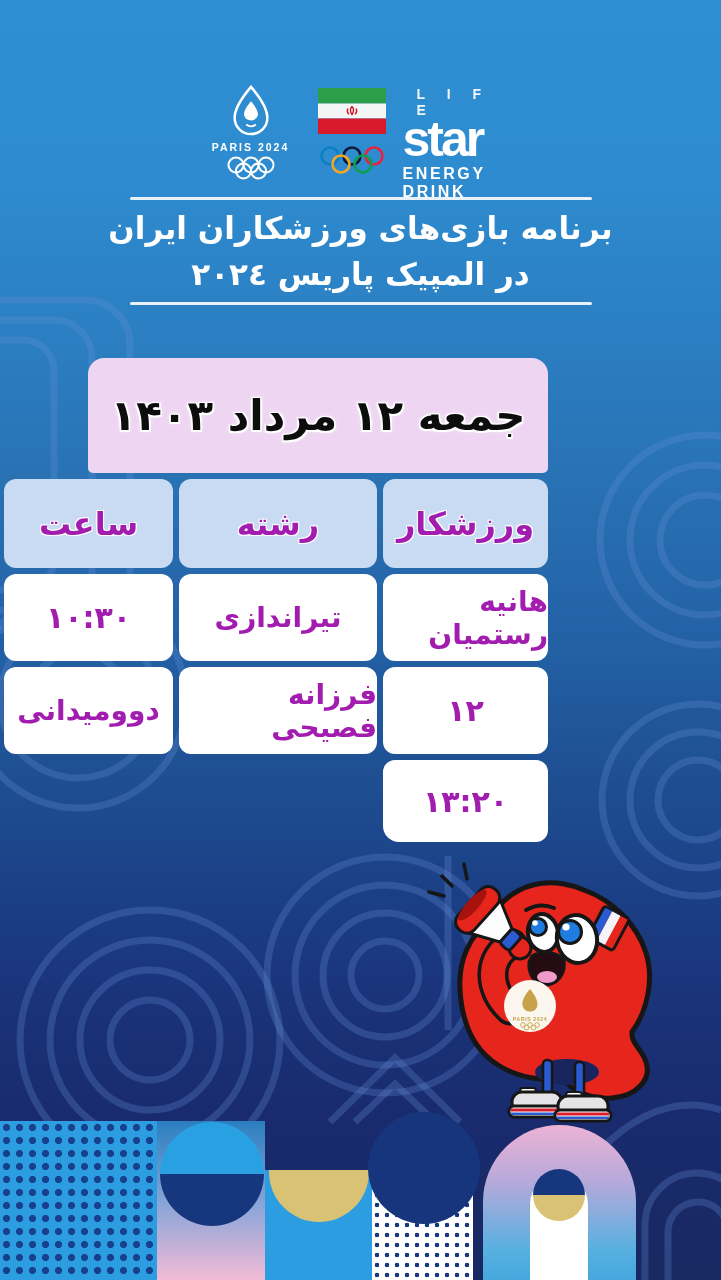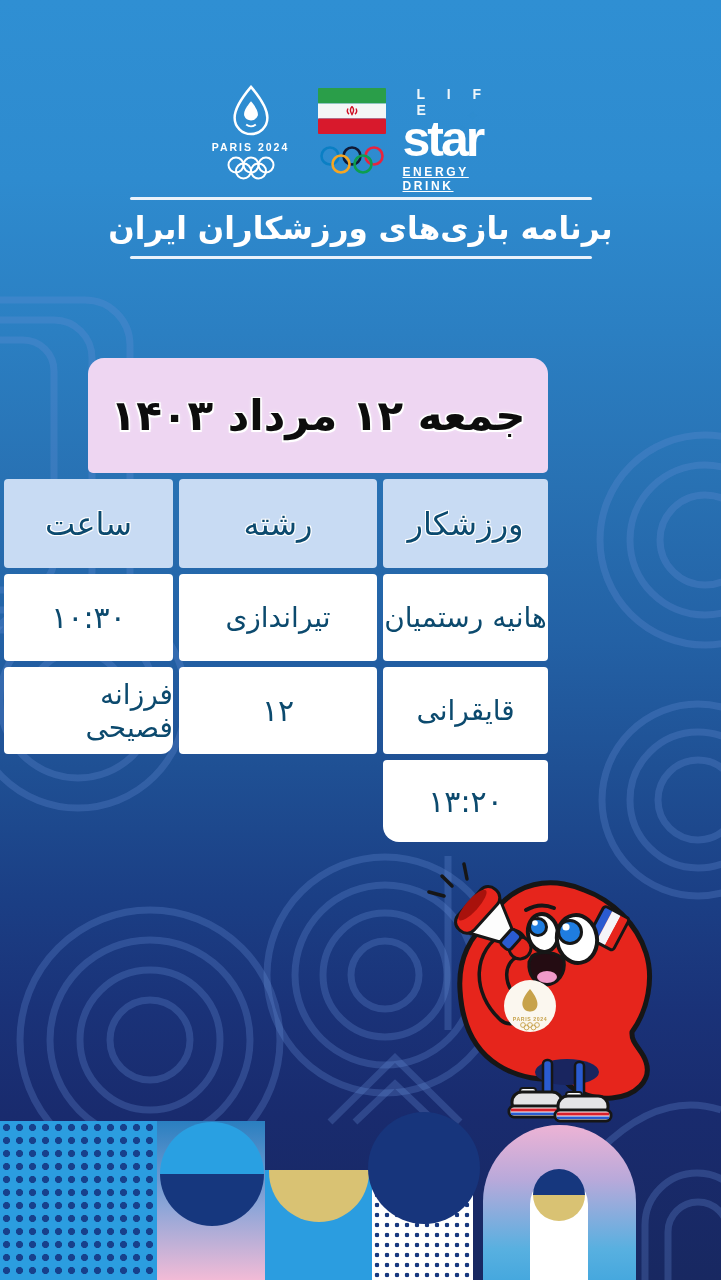--- a/index.html
+++ b/index.html
@@ -19,36 +19,36 @@
     font-family:"Liberation Sans",sans-serif;}
   .flag-block{width:70px;text-align:center;padding-top:4px;}
   .star-logo{width:118px;text-align:left;padding-top:2px;position:relative;
     font-family:"Liberation Sans",sans-serif;}
   .star-life{font-size:14px;font-weight:bold;letter-spacing:9px;padding-left:14px;opacity:.92;}
   .star-word{font-size:50px;line-height:44px;font-weight:800;letter-spacing:-3px;
     margin-top:-1px;position:relative;display:block;}
   .sparkle{position:absolute;color:#2e8ccf;line-height:1;}
   .sp1{left:64px;top:24px;font-size:15px;}
   .sp2{left:56px;top:40px;font-size:9px;}
-  .star-tag{font-size:12px;font-weight:bold;letter-spacing:2.6px;margin-top:4px;text-decoration:underline;}
+  .star-tag{font-size:16px;font-weight:bold;letter-spacing:2.6px;margin-top:4px;}
   
   .title-block{position:absolute;top:197px;left:0;right:0;z-index:3;text-align:center;}
   .rule{display:block;width:462px;height:3px;margin:0 auto;background:#e9f2fb;border-radius:2px;}
   .title-text{color:#fff;font-weight:bold;font-size:31px;line-height:44px;margin:6px 0;direction:rtl;}
   
   .schedule{position:absolute;left:88px;top:358px;width:460px;z-index:3;direction:rtl;}
   .date-banner{height:115px;background:#eed6f2;border-radius:16px 16px 5px 5px;
     display:flex;align-items:center;justify-content:center;margin-bottom:6px;
     font-size:42px;font-weight:bold;color:#0d0d0d;
     text-shadow:1.5px 1.5px 0 #fff,-1.5px 1.5px 0 #fff,1.5px -1.5px 0 #fff,-1.5px -1.5px 0 #fff,0 0 5px #fff;}
   .grid{display:grid;direction:rtl;
     grid-template-columns:165px 198px 169px;
     grid-template-rows:89px 87px 87px 82px;gap:6px;}
-  .hcell,.cell{display:flex;align-items:center;justify-content:center;border-radius:4px;
-    color:#0c4a6e;font-weight:normal;
+  .hcell,.cell{display:flex;align-items:center;justify-content:center;border-radius:12px;
+    color:#a21caf;font-weight:bold;
     text-shadow:1px 1px 0 #fff,-1px 1px 0 #fff,1px -1px 0 #fff,-1px -1px 0 #fff;}
   .hcell{background:#c8dbf3;font-size:32px;}
   .cell{background:#ffffff;font-size:28px;}
   .cell.time{font-size:30px;}
   .corner-br{border-bottom-right-radius:12px;}
   .corner-bl{border-bottom-left-radius:16px;}
   
   .strip{position:absolute;inset:0;z-index:2;pointer-events:none;}
   .seg{position:absolute;}
   .seg-dots{left:0;top:1121px;width:157px;height:159px;background-color:#2b9de0;
@@ -164,38 +164,39 @@
       <span class="star-word">star</span>
       <span class="sparkle sp1">✦</span>
       <span class="sparkle sp2">✦</span>
       <div class="star-tag">ENERGY DRINK</div>
     </div>
   </div>
 
   <div class="title-block">
     <span class="rule"></span>
     <div class="title-text" lang="fa">برنامه بازی‌های ورزشکاران ایران</div>
+    <div class="title-text" style="margin-top:-4px" lang="fa">در المپیک پاریس ۲۰۲٤</div>
     <span class="rule"></span>
   </div>
 
   <div class="schedule">
     <div class="date-banner" lang="fa">جمعه ۱۲ مرداد ۱۴۰۳</div>
     <div class="grid">
       <div class="hcell" lang="fa">ورزشکار</div>
       <div class="hcell" lang="fa">رشته</div>
       <div class="hcell" lang="fa">ساعت</div>
 
       <div class="cell" lang="fa">هانیه رستمیان</div>
       <div class="cell" lang="fa">تیراندازی</div>
       <div class="cell time" lang="fa">۱۰:۳۰</div>
 
-      <div class="cell" lang="fa">قایقرانی</div>
       <div class="cell time" lang="fa">۱۲</div>
 
       <div class="cell corner-br" lang="fa">فرزانه فصیحی</div>
+      <div class="cell" lang="fa">دوومیدانی</div>
       <div class="cell time corner-bl" lang="fa">۱۳:۲۰</div>
     </div>
   </div>
 
   <svg class="mascot" width="300" height="285" viewBox="0 0 300 285">
 
     <g stroke="#161616" stroke-width="3.5" stroke-linecap="round">
       <path d="M30,28 L40,38"></path>
         <path d="M52,16 L55,31"></path>
         <path d="M17,44 L32,48"></path>

